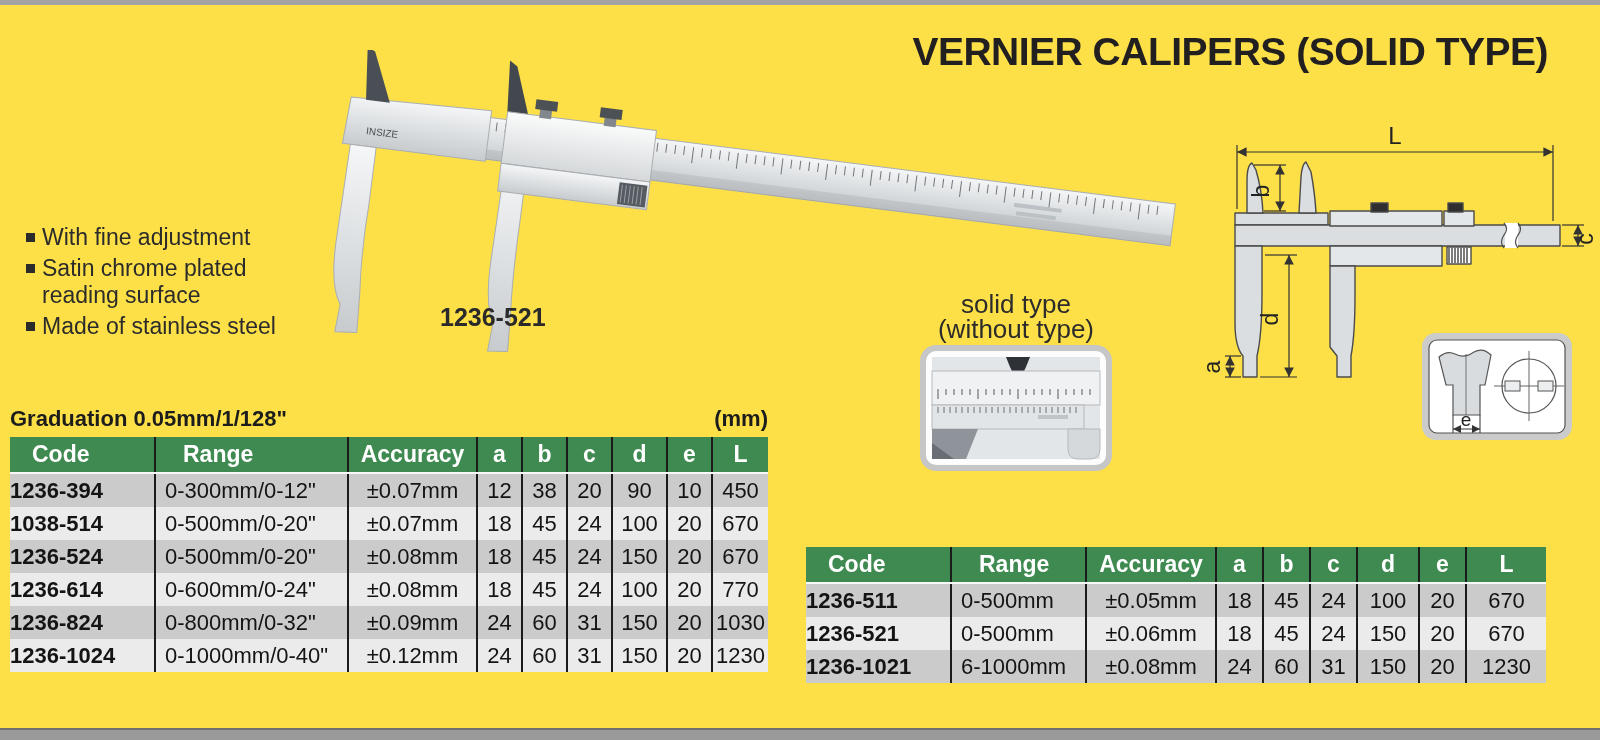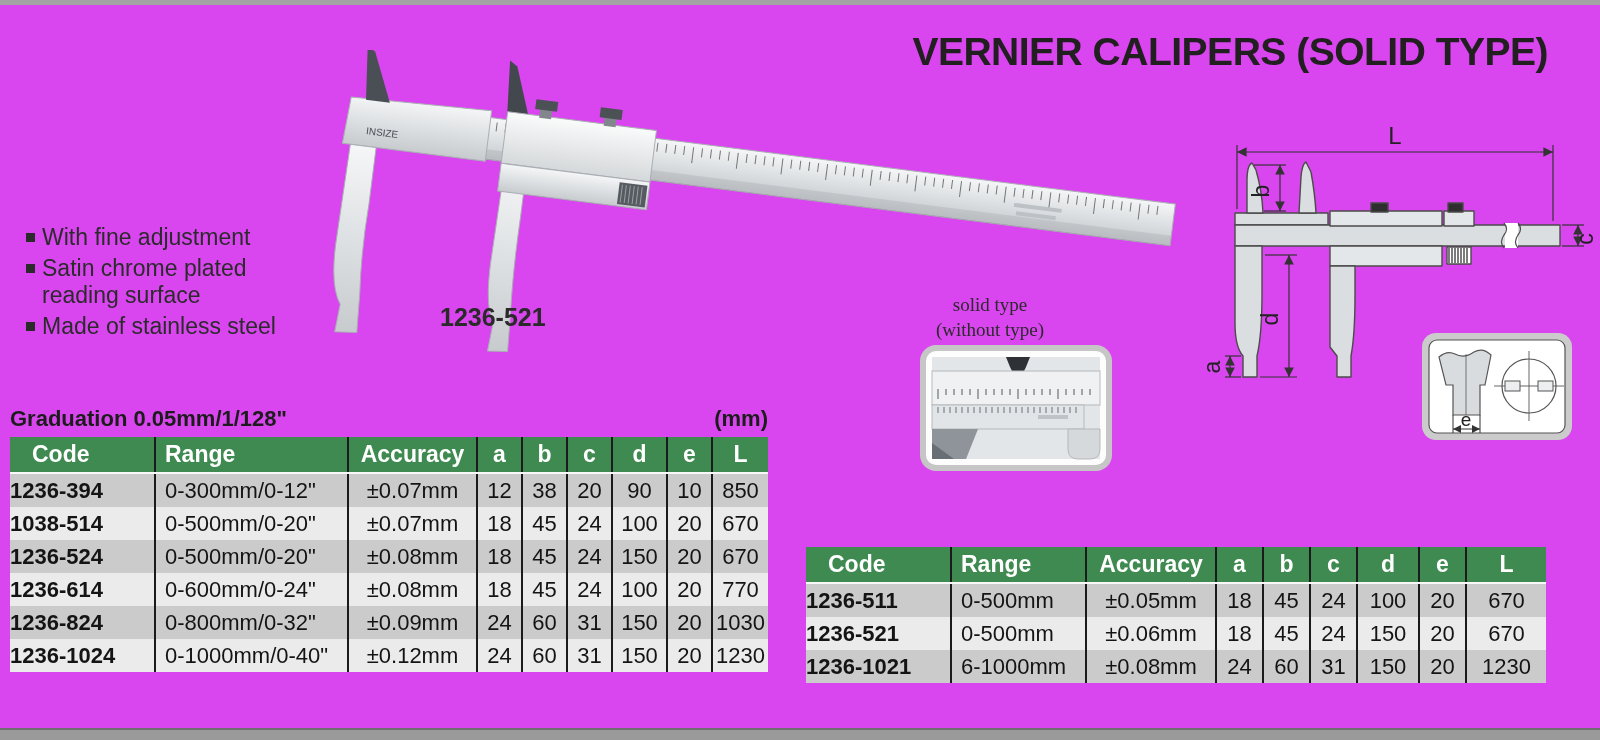--- a/index.html
+++ b/index.html
@@ -1,45 +1,45 @@
 <!DOCTYPE html>
 <html><head>
 <meta charset="utf-8">
 <style>
   html,body{margin:0;padding:0;background:#ffffff;}
-  .page{position:relative;width:1600px;height:740px;background:#d946ef;overflow:hidden;
+  .page{position:relative;width:1600px;height:740px;background:#fde047;overflow:hidden;
         font-family:"Liberation Sans","DejaVu Sans",sans-serif;color:#222;}
   .topbar{position:absolute;left:0;top:0;width:100%;height:5px;background:#a3a3a3;}
   .footbar{position:absolute;left:0;bottom:0;width:100%;height:10px;background:#9a9a9a;border-top:2px solid #6f6f6f;}
   .main-title{position:absolute;top:30px;right:52px;font-size:39px;font-weight:bold;color:#221f20;letter-spacing:-0.5px;white-space:nowrap;}
   .features{position:absolute;left:26px;top:224px;width:260px;list-style:none;margin:0;padding:0;}
   .features li{display:flex;gap:7px;font-size:23px;line-height:27px;color:#2b2b2b;margin-bottom:4px;}
   .features .sq{flex:0 0 auto;width:9px;height:9px;background:#2b2b2b;margin-top:9px;}
   .code-label{position:absolute;left:440px;top:303px;font-size:25px;font-weight:bold;color:#2a2a2a;}
-  .closeup-caption{position:absolute;left:892px;top:292px;width:196px;text-align:center;font-size:19px;line-height:25px;color:#2b2b2b;font-family:Liberation Serif, serif;}
+  .closeup-caption{position:absolute;left:918px;top:292px;width:196px;text-align:center;font-size:26px;line-height:25px;color:#2b2b2b;}
   .photo-svg{position:absolute;left:320px;top:50px;width:880px;height:310px;}
   .closeup-svg{position:absolute;left:920px;top:345px;width:192px;height:126px;}
   .diagram-svg{position:absolute;left:1185px;top:95px;width:420px;height:370px;}
 
   .tbl-title{position:absolute;display:flex;justify-content:space-between;font-size:22px;font-weight:bold;color:#1c1c1c;}
   .tbl-wrap{position:absolute;}
   table.spec{border-collapse:collapse;table-layout:fixed;width:100%;}
   .spec th{background:#3e8a50;color:#fff;font-size:23px;font-weight:bold;height:35px;}
   .spec td{font-size:22px;height:33px;color:#141414;}
   .spec th,.spec td{border-left:2px solid #1b1b1b;padding:0;white-space:nowrap;overflow:hidden;}
   .spec th:first-child,.spec td:first-child{border-left:none;}
   .spec thead th{border-bottom:2px solid #f8f8f8;}
   .spec tr.dark{background:#cbcbcb;}
   .spec tr.light{background:#ebebeb;}
   .spec .cd{font-weight:bold;text-align:left;}
   .spec .rg{text-align:left;padding-left:9px;}
   .spec .ac{text-align:center;}
   .spec .nm{text-align:center;}
   .spec th.cd{text-align:left;padding-left:22px;}
-  .spec th.rg{text-align:left;padding-left:9px;}
+  .spec th.rg{text-align:left;padding-left:27px;}
   svg text{font-family:"Liberation Sans","DejaVu Sans",sans-serif;}
 </style>
 </head>
 <body>
 
 <div class="page">
 
   <div class="topbar"></div>
 
   <div class="main-title">VERNIER CALIPERS (SOLID TYPE)</div>
@@ -381,21 +381,21 @@
         <tbody>
           <tr class="dark">
             <td class="cd">1236-394</td>
             <td class="rg">0-300mm/0-12"</td>
             <td class="ac">±0.07mm</td>
             <td class="nm">12</td>
             <td class="nm">38</td>
             <td class="nm">20</td>
             <td class="nm">90</td>
             <td class="nm">10</td>
-            <td class="nm">850</td>
+            <td class="nm">450</td>
           </tr>
           <tr class="light">
             <td class="cd">1038-514</td>
             <td class="rg">0-500mm/0-20"</td>
             <td class="ac">±0.07mm</td>
             <td class="nm">18</td>
             <td class="nm">45</td>
             <td class="nm">24</td>
             <td class="nm">100</td>
             <td class="nm">20</td>

